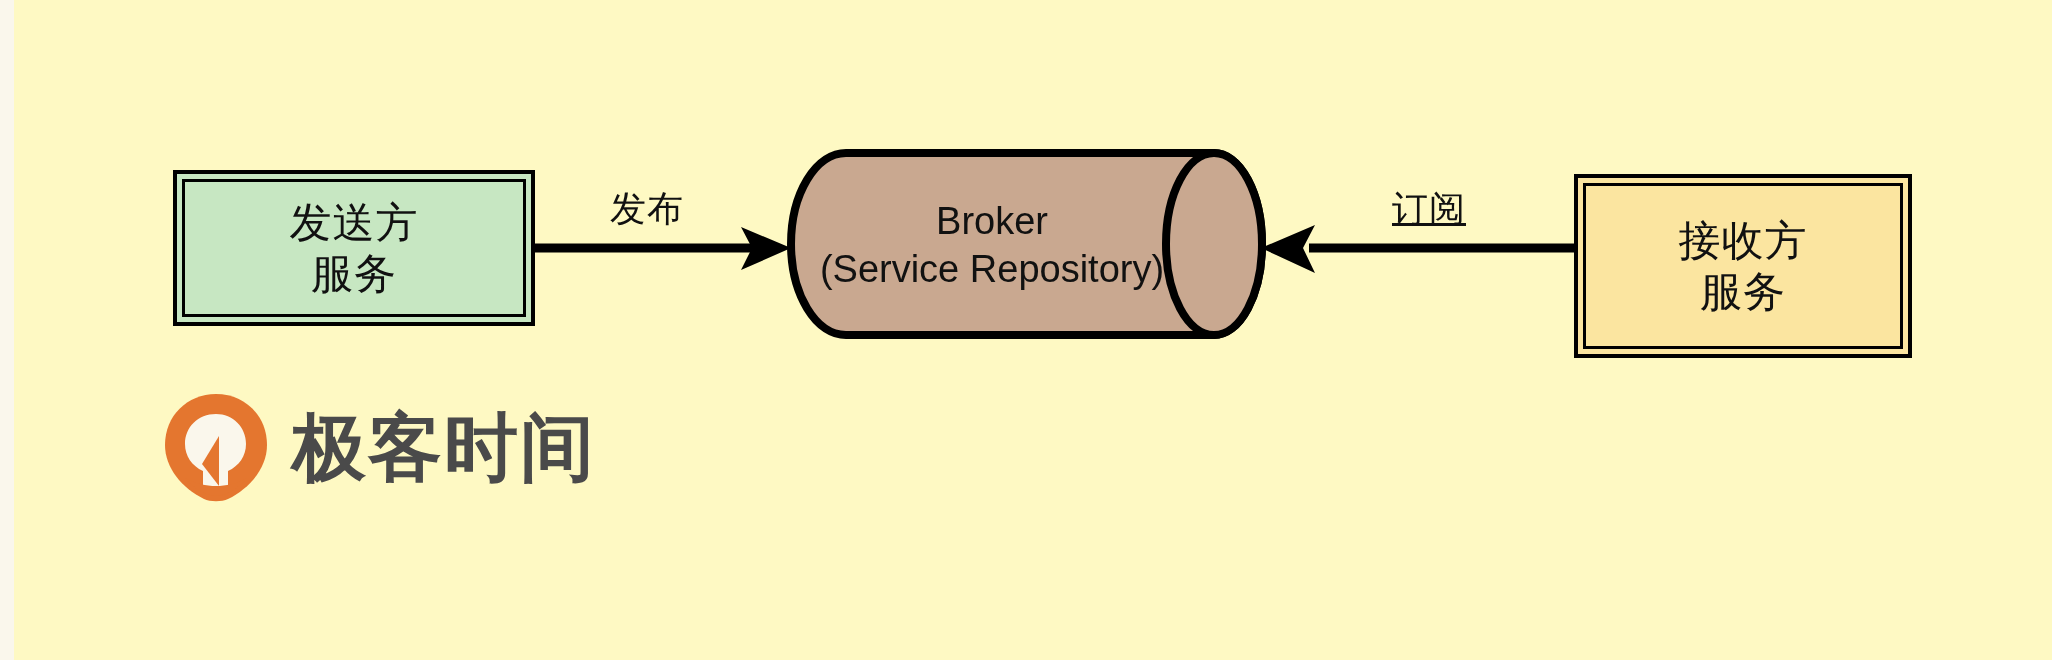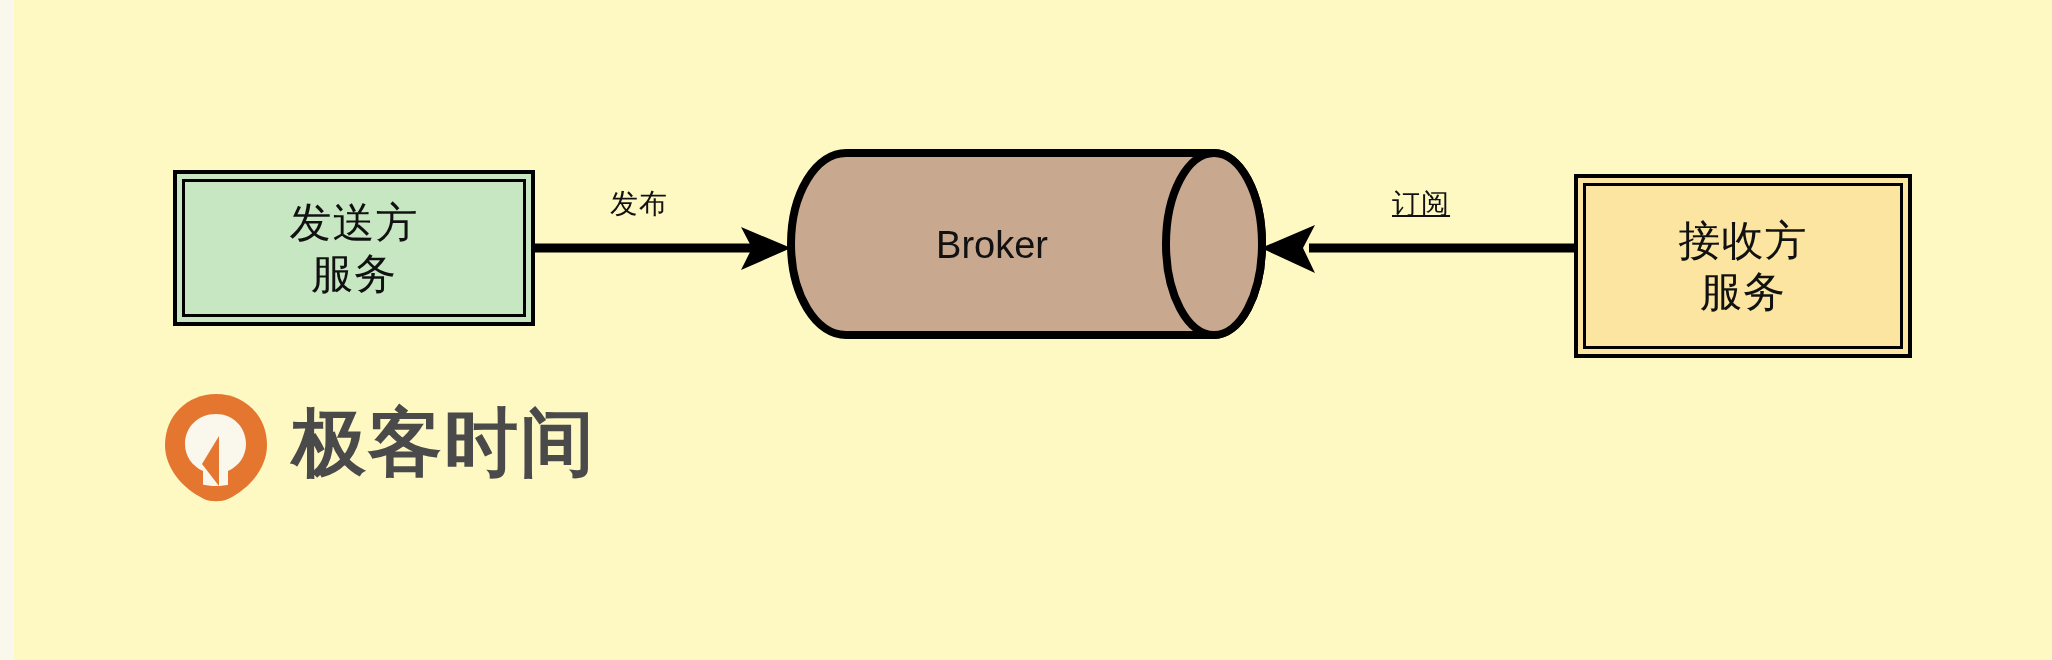--- a/index.html
+++ b/index.html
@@ -108,21 +108,21 @@
   .connector {
     position: absolute;
   }
   .connector svg { display: block; overflow: visible; }
 
   #publish-connector { left: 519px; top: 215px; width: 266px; height: 70px; }
   #subscribe-connector { left: 1243px; top: 215px; width: 325px; height: 70px; }
 
   .edge-label {
     position: absolute;
-    font-size: 28px;
+    font-size: 36px;
     color: #111111;
     white-space: nowrap;
     letter-spacing: 1px;
   }
   #publish-label { left: 596px; top: 185px; }
   #subscribe-label { left: 1378px; top: 185px; text-decoration: underline; }
 
   
   #brand-logo {
     position: absolute;
@@ -134,21 +134,21 @@
     gap: 22px;
   }
   #brand-mark { width: 108px; height: 112px; display: block; }
   #brand-wordmark {
     font-size: 74px;
     color: #4A4A4A;
     letter-spacing: 2px;
     font-weight: 700;
     white-space: nowrap;
     line-height: 1;
-    font-family: Liberation Mono, monospace;
+    font-family: Liberation Serif, serif;
   }
 </style>
 </head>
 <body>
 
 <div id="canvas">
 
   <div id="sender-node" class="node-box">
     <span class="inner-rule"></span>
     <span class="node-line">发送方</span>
@@ -170,20 +170,21 @@
                L 428 5
                A 48 91 0 0 1 428 187
                L 60 187
                A 55 91 0 0 1 60 5
                Z" fill="#C9A890" stroke="#000000" stroke-width="8" stroke-linejoin="round"></path>
 
       <ellipse cx="428" cy="96" rx="48" ry="91" fill="#C9A890" stroke="#000000" stroke-width="8"></ellipse>
     </svg>
     <div id="broker-label">
       <span class="broker-line">Broker</span>
+      <span class="broker-line">(Service Repository)</span>
     </div>
   </div>
 
   <div id="subscribe-connector" class="connector">
     <svg width="325" height="70" viewBox="0 0 325 70" xmlns="http://www.w3.org/2000/svg">
       <line x1="52" y1="33" x2="323" y2="33" stroke="#000000" stroke-width="9"></line>
       <polygon points="4,33 58,10 46,33 58,58" fill="#000000"></polygon>
     </svg>
   </div>
   <div id="subscribe-label" class="edge-label">订阅</div>

